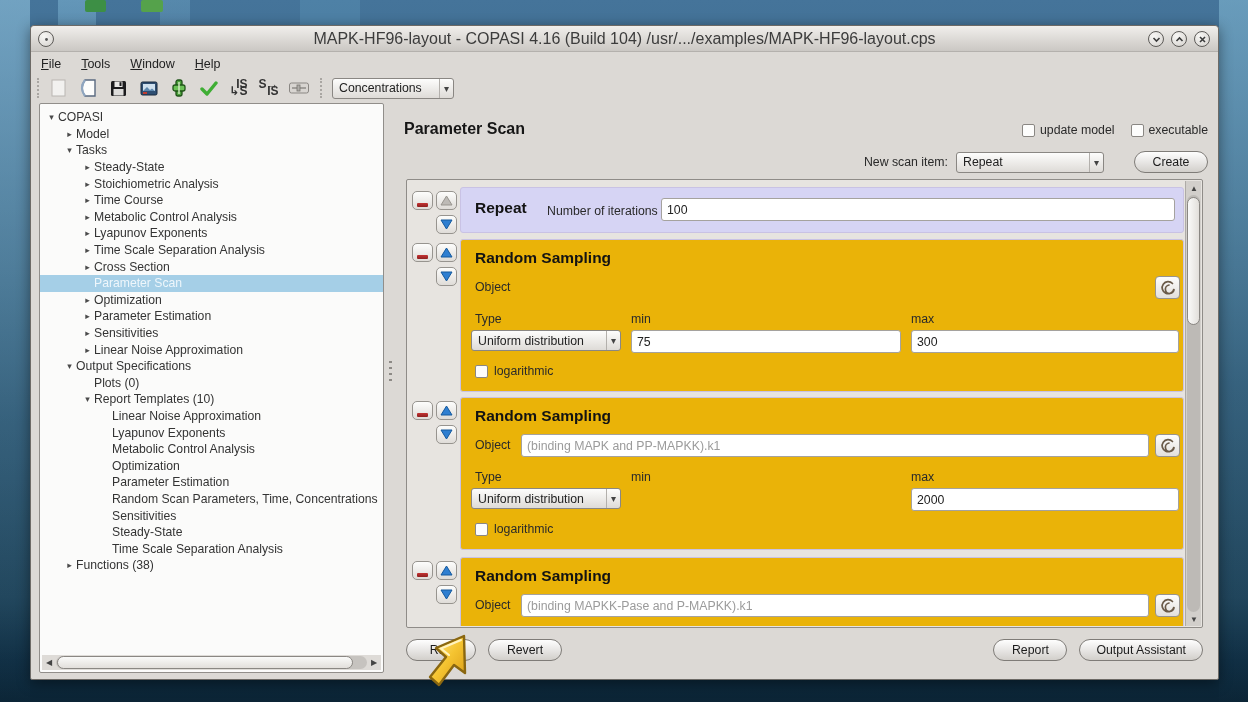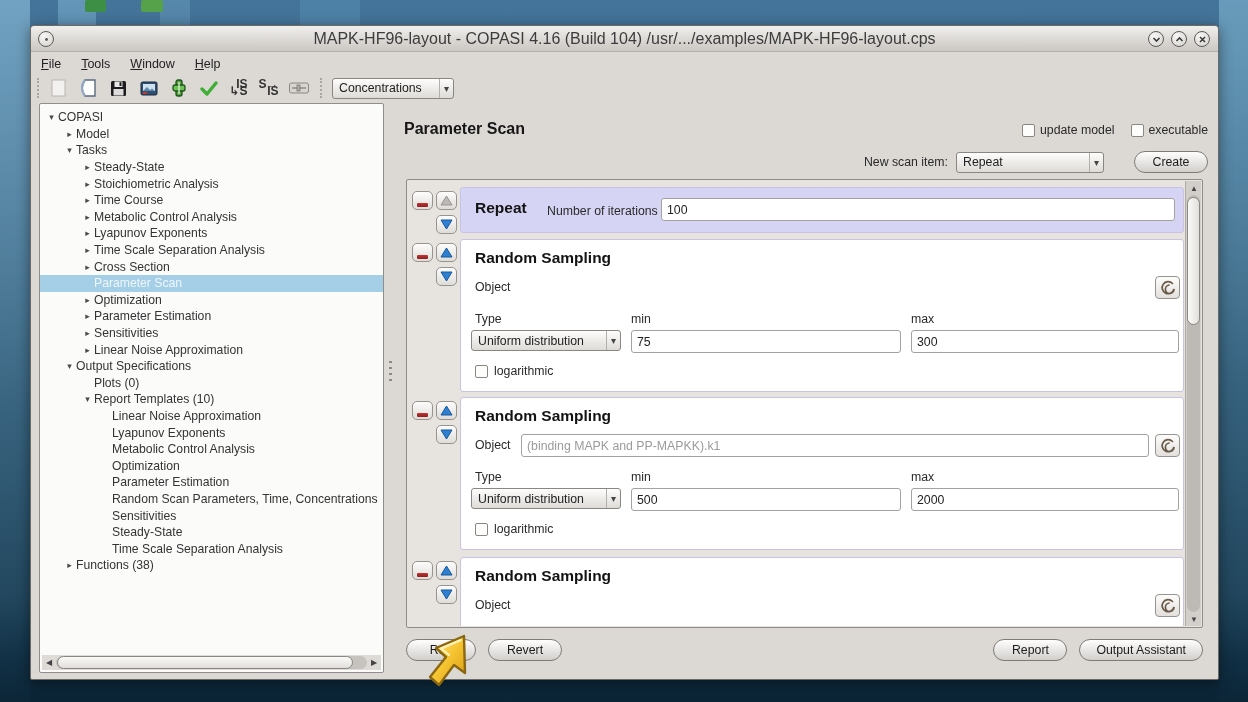--- a/index.html
+++ b/index.html
@@ -109,21 +109,21 @@
   .vs-thumb { position:absolute; left:0; top:2px; width:13px; height:128px; background:linear-gradient(90deg,#fafaf9,#e2dfdb); border:1px solid #8a8783; border-radius:7px; }
 
   .scan-item { position:absolute; left:0; width:778px; }
   .gutter-btn {
     position:absolute; width:21px; height:19px; border:1px solid #97948f; border-radius:5px;
     background:linear-gradient(180deg,#fdfdfc,#dfdcd8); display:flex; align-items:center; justify-content:center;
   }
   .minus-bar { width:11px; height:4px; background:linear-gradient(180deg,#c43434,#8e1f1f); border-radius:1px; margin-top:8px; }
   .pbox {
     position:absolute; left:52px; top:0; width:724px;
-    background:#ffffff; border:1px solid #c9c2e4; border-radius:3px;
+    background:#eab308; border:1px solid #c9c2e4; border-radius:3px;
   }
   .pbox.repeat-box { background:#d6d4f4; }
   .sec-title { font-size:15.5px; font-weight:bold; color:#131313; }
   .field { background:#fff; border:1px solid #a5a29e; border-radius:3px; height:23px; font-size:12.3px; color:#222; padding:0 5px; font-family:inherit; width:100%; }
   .field.grayval { color:#9b9b9b; }
   .flabel { font-size:12.3px; color:#2a2a2a; }
   .copasi-btn { position:absolute; width:25px; height:23px; border:1px solid #97948f; border-radius:4px;
     background:linear-gradient(180deg,#fdfdfc,#e3e0dc); display:flex; align-items:center; justify-content:center; }
   .log-row { position:absolute; display:flex; align-items:center; gap:6px; }
 
@@ -486,21 +486,20 @@
                   <path d="M12.5 3.5 A6 6 0 1 0 14 9 A4.3 4.3 0 1 1 9 5" fill="none" stroke="#6a5a48" stroke-width="1.7" stroke-linecap="round"></path>
                 </svg>
             </div>
             <span class="flabel" style="position:absolute; left:14px; top:72px;">Type</span>
             <span class="flabel" style="position:absolute; left:170px; top:72px;">min</span>
             <span class="flabel" style="position:absolute; left:450px; top:72px;">max</span>
             <div class="combo" style="position:absolute; left:10px; top:90px; width:150px;">
               <span>Uniform distribution</span>
               <span class="arrow-zone">▾</span>
             </div>
-            <input class="field" style="position: absolute; left: 170px; top: 90px; width: 270px;" value="500">
             <input class="field" style="position: absolute; left: 450px; top: 90px; width: 268px;" value="2000">
             <div class="log-row" style="left:14px; top:124px;">
               <div class="chk-box"></div>
               <span class="flabel">logarithmic</span>
             </div>
           </div>
         </div>
 
         <div class="scan-item" style="top:376px; height:153px;">
           <div class="gutter-btn" style="left:4px; top:4px;">
@@ -512,20 +511,21 @@
               </svg>
           </div>
           <div class="gutter-btn" style="left:28px; top:28px;">
             <svg width="13" height="11" viewBox="0 0 13 11">
                 <polygon points="1,1 12,1 6.5,10" fill="#2f7fd1" stroke="#155a9e" stroke-width="1"></polygon>
               </svg>
           </div>
           <div class="pbox" style="height:153px;">
             <span class="sec-title" style="position:absolute; left:14px; top:9px;">Random Sampling</span>
             <span class="flabel" style="position:absolute; left:14px; top:40px;">Object</span>
+            <input class="field grayval" style="position: absolute; left: 60px; top: 36px; width: 628px;" value="(binding MAPKK-Pase and P-MAPKK).k1">
             <div class="copasi-btn" style="left:694px; top:36px;">
               <svg width="16" height="16" viewBox="0 0 16 16">
                   <path d="M12.5 3.5 A6 6 0 1 0 14 9 A4.3 4.3 0 1 1 9 5" fill="none" stroke="#6a5a48" stroke-width="1.7" stroke-linecap="round"></path>
                 </svg>
             </div>
           </div>
         </div>
 
       </div>
 

